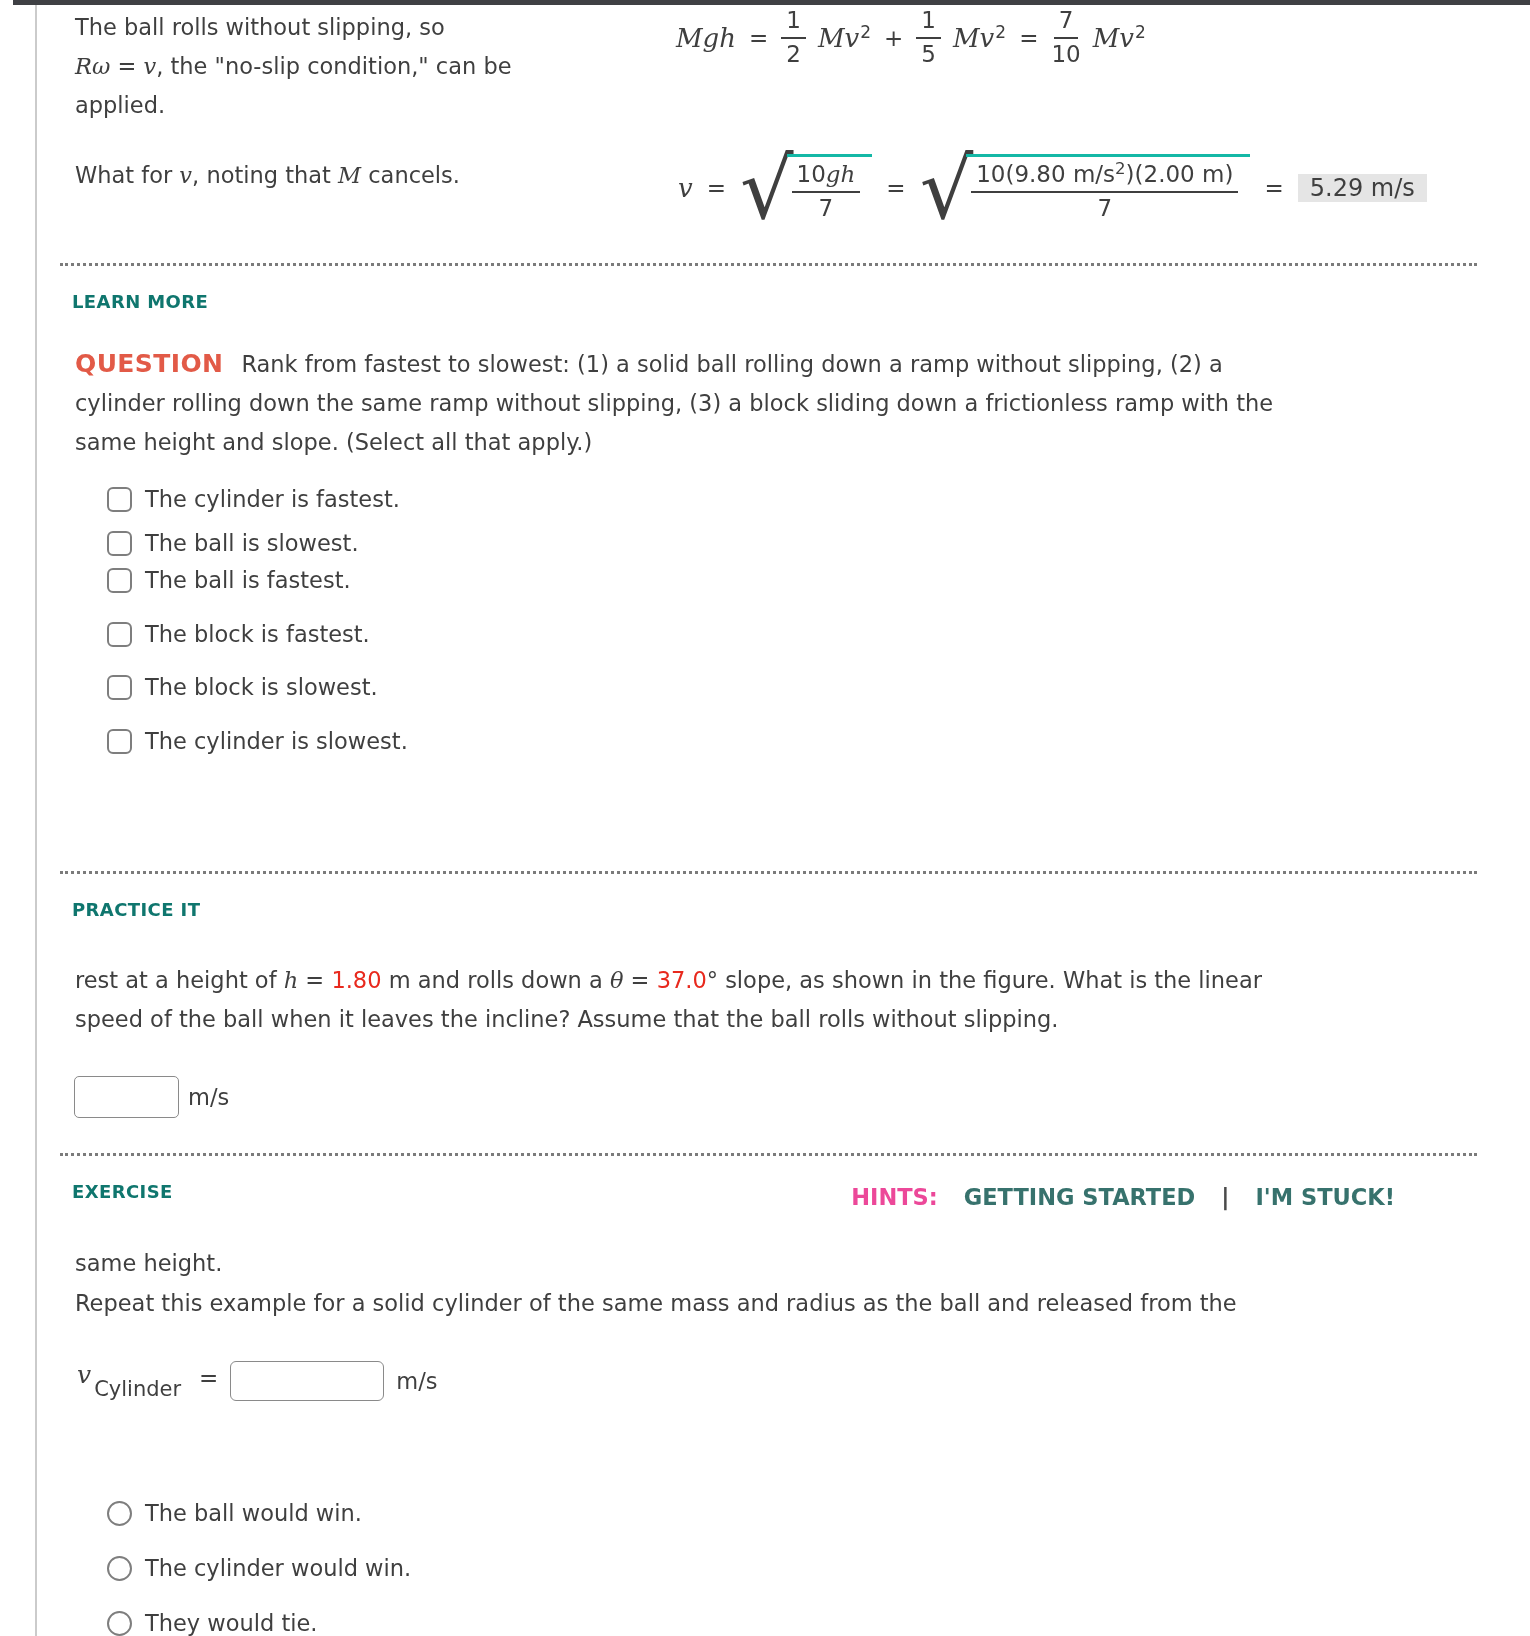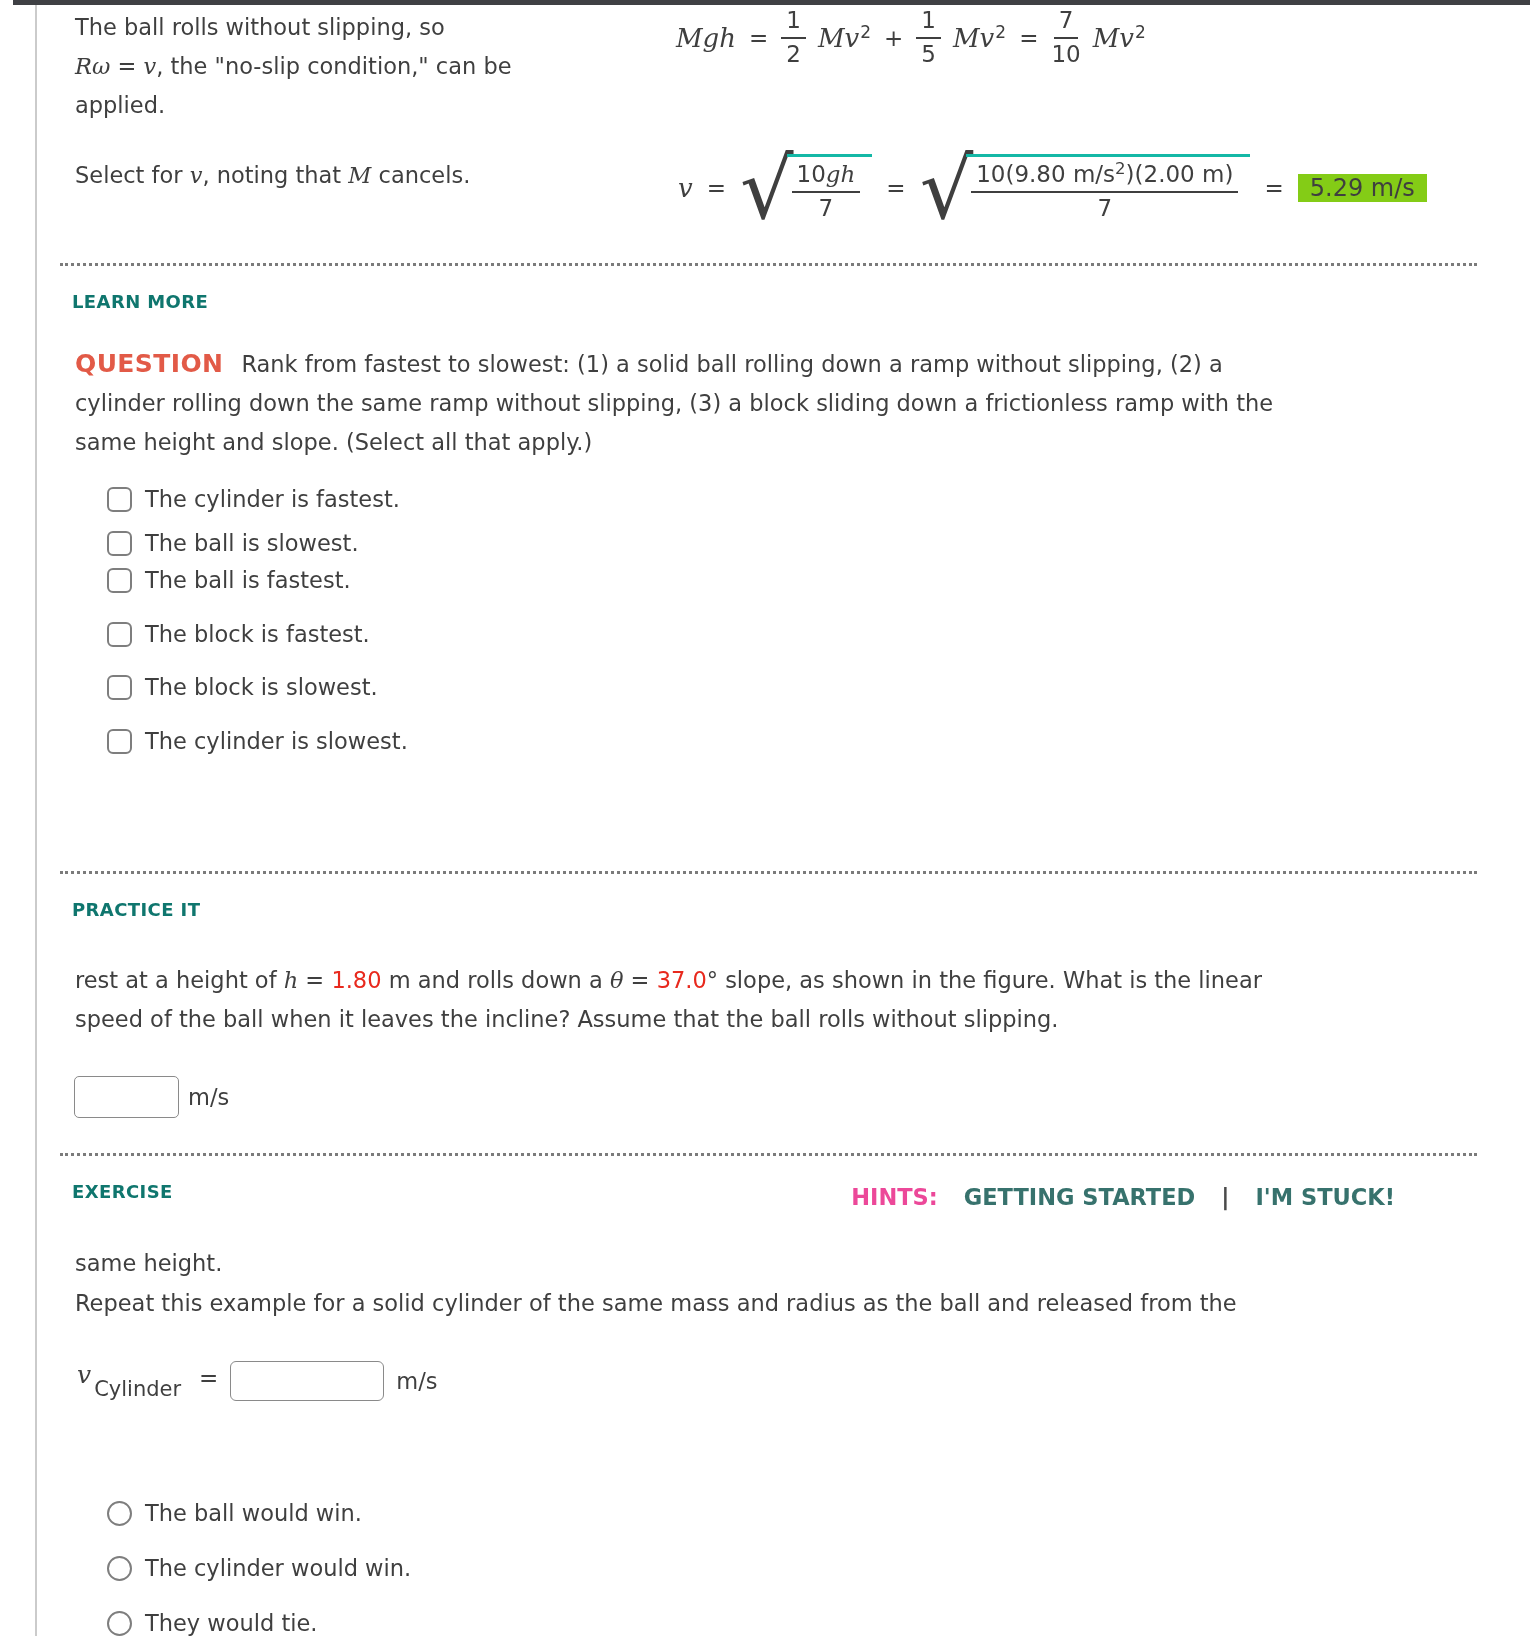--- a/index.html
+++ b/index.html
@@ -21,21 +21,21 @@
   .eq2{left:678px;top:140px;height:96px;column-gap:13px;}
   .eq .mvar{font-size:26px;}
   .op{font-size:23px;padding:0 1px;}
   .msup{font-size:17px;position:relative;top:-9px;margin-left:1px;}
   .frac{display:inline-flex;flex-direction:column;align-items:center;font-size:23px;line-height:1.12;}
   .frac .num{padding:0 5px 3px;border-bottom:2px solid #3f3f3f;white-space:nowrap;}
   .frac .den{padding-top:3px;}
   .sqrt{display:inline-flex;align-items:flex-end;}
   .rsign{font-size:84px;line-height:66px;height:66px;margin-right:-7px;font-family:"DejaVu Sans",sans-serif;}
   .rbody{border-top:3px solid #14b8a6;padding:5px 12px 0 5px;display:flex;align-items:center;min-height:63px;box-sizing:border-box;}
-  .result{background:#84cc16;padding:0 12px;font-size:24px;white-space:nowrap;}
+  .result{background:#e5e5e5;padding:0 12px;font-size:24px;white-space:nowrap;}
 
   .divider{position:absolute;left:60px;width:1417px;height:0;border-top:3px dotted #7b7b7b;}
 
   .sec-h{position:absolute;left:72px;font-size:18px;font-weight:bold;color:#0f766e;letter-spacing:0.4px;white-space:nowrap;}
   .q-block{position:absolute;left:75px;top:344px;}
   .q-label{font-size:25px;font-weight:bold;color:#e25a47;margin-right:18px;letter-spacing:0.4px;}
 
   .opt-row{position:absolute;left:75px;display:flex;align-items:center;gap:13px;padding-left:32px;height:30px;}
   .cb{width:25px;height:25px;border:2px solid #7e7e7e;border-radius:6px;background:#fff;box-sizing:border-box;flex:none;cursor:pointer;}
   .rb{width:25px;height:25px;border:2px solid #7e7e7e;border-radius:50%;background:#fff;box-sizing:border-box;flex:none;cursor:pointer;}
@@ -68,21 +68,21 @@
 
 <div class="page">
   <div class="topbar"></div>
   <div class="vline"></div>
 
   <div class="note">
     <div class="tline"><span>The ball rolls without slipping, so</span></div>
     <div class="tline"><span class="s-i">Rω</span><span> = </span><span class="s-i">v</span><span>, the "no-slip condition," can be</span></div>
     <div class="tline"><span>applied.</span></div>
   </div>
-  <div class="solve tline"><span>Select for </span><span class="s-i">v</span><span>, noting that </span><span class="s-i">M</span><span> cancels.</span></div>
+  <div class="solve tline"><span>What for </span><span class="s-i">v</span><span>, noting that </span><span class="s-i">M</span><span> cancels.</span></div>
 
   <div class="eq eq1">
     <span class="mvar">Mgh</span>
     <span class="op">=</span>
     <span class="frac">
       <span class="num">1</span>
       <span class="den">2</span>
     </span>
     <span><span class="mvar">Mv</span><span class="msup">2</span></span>
     <span class="op">+</span>

